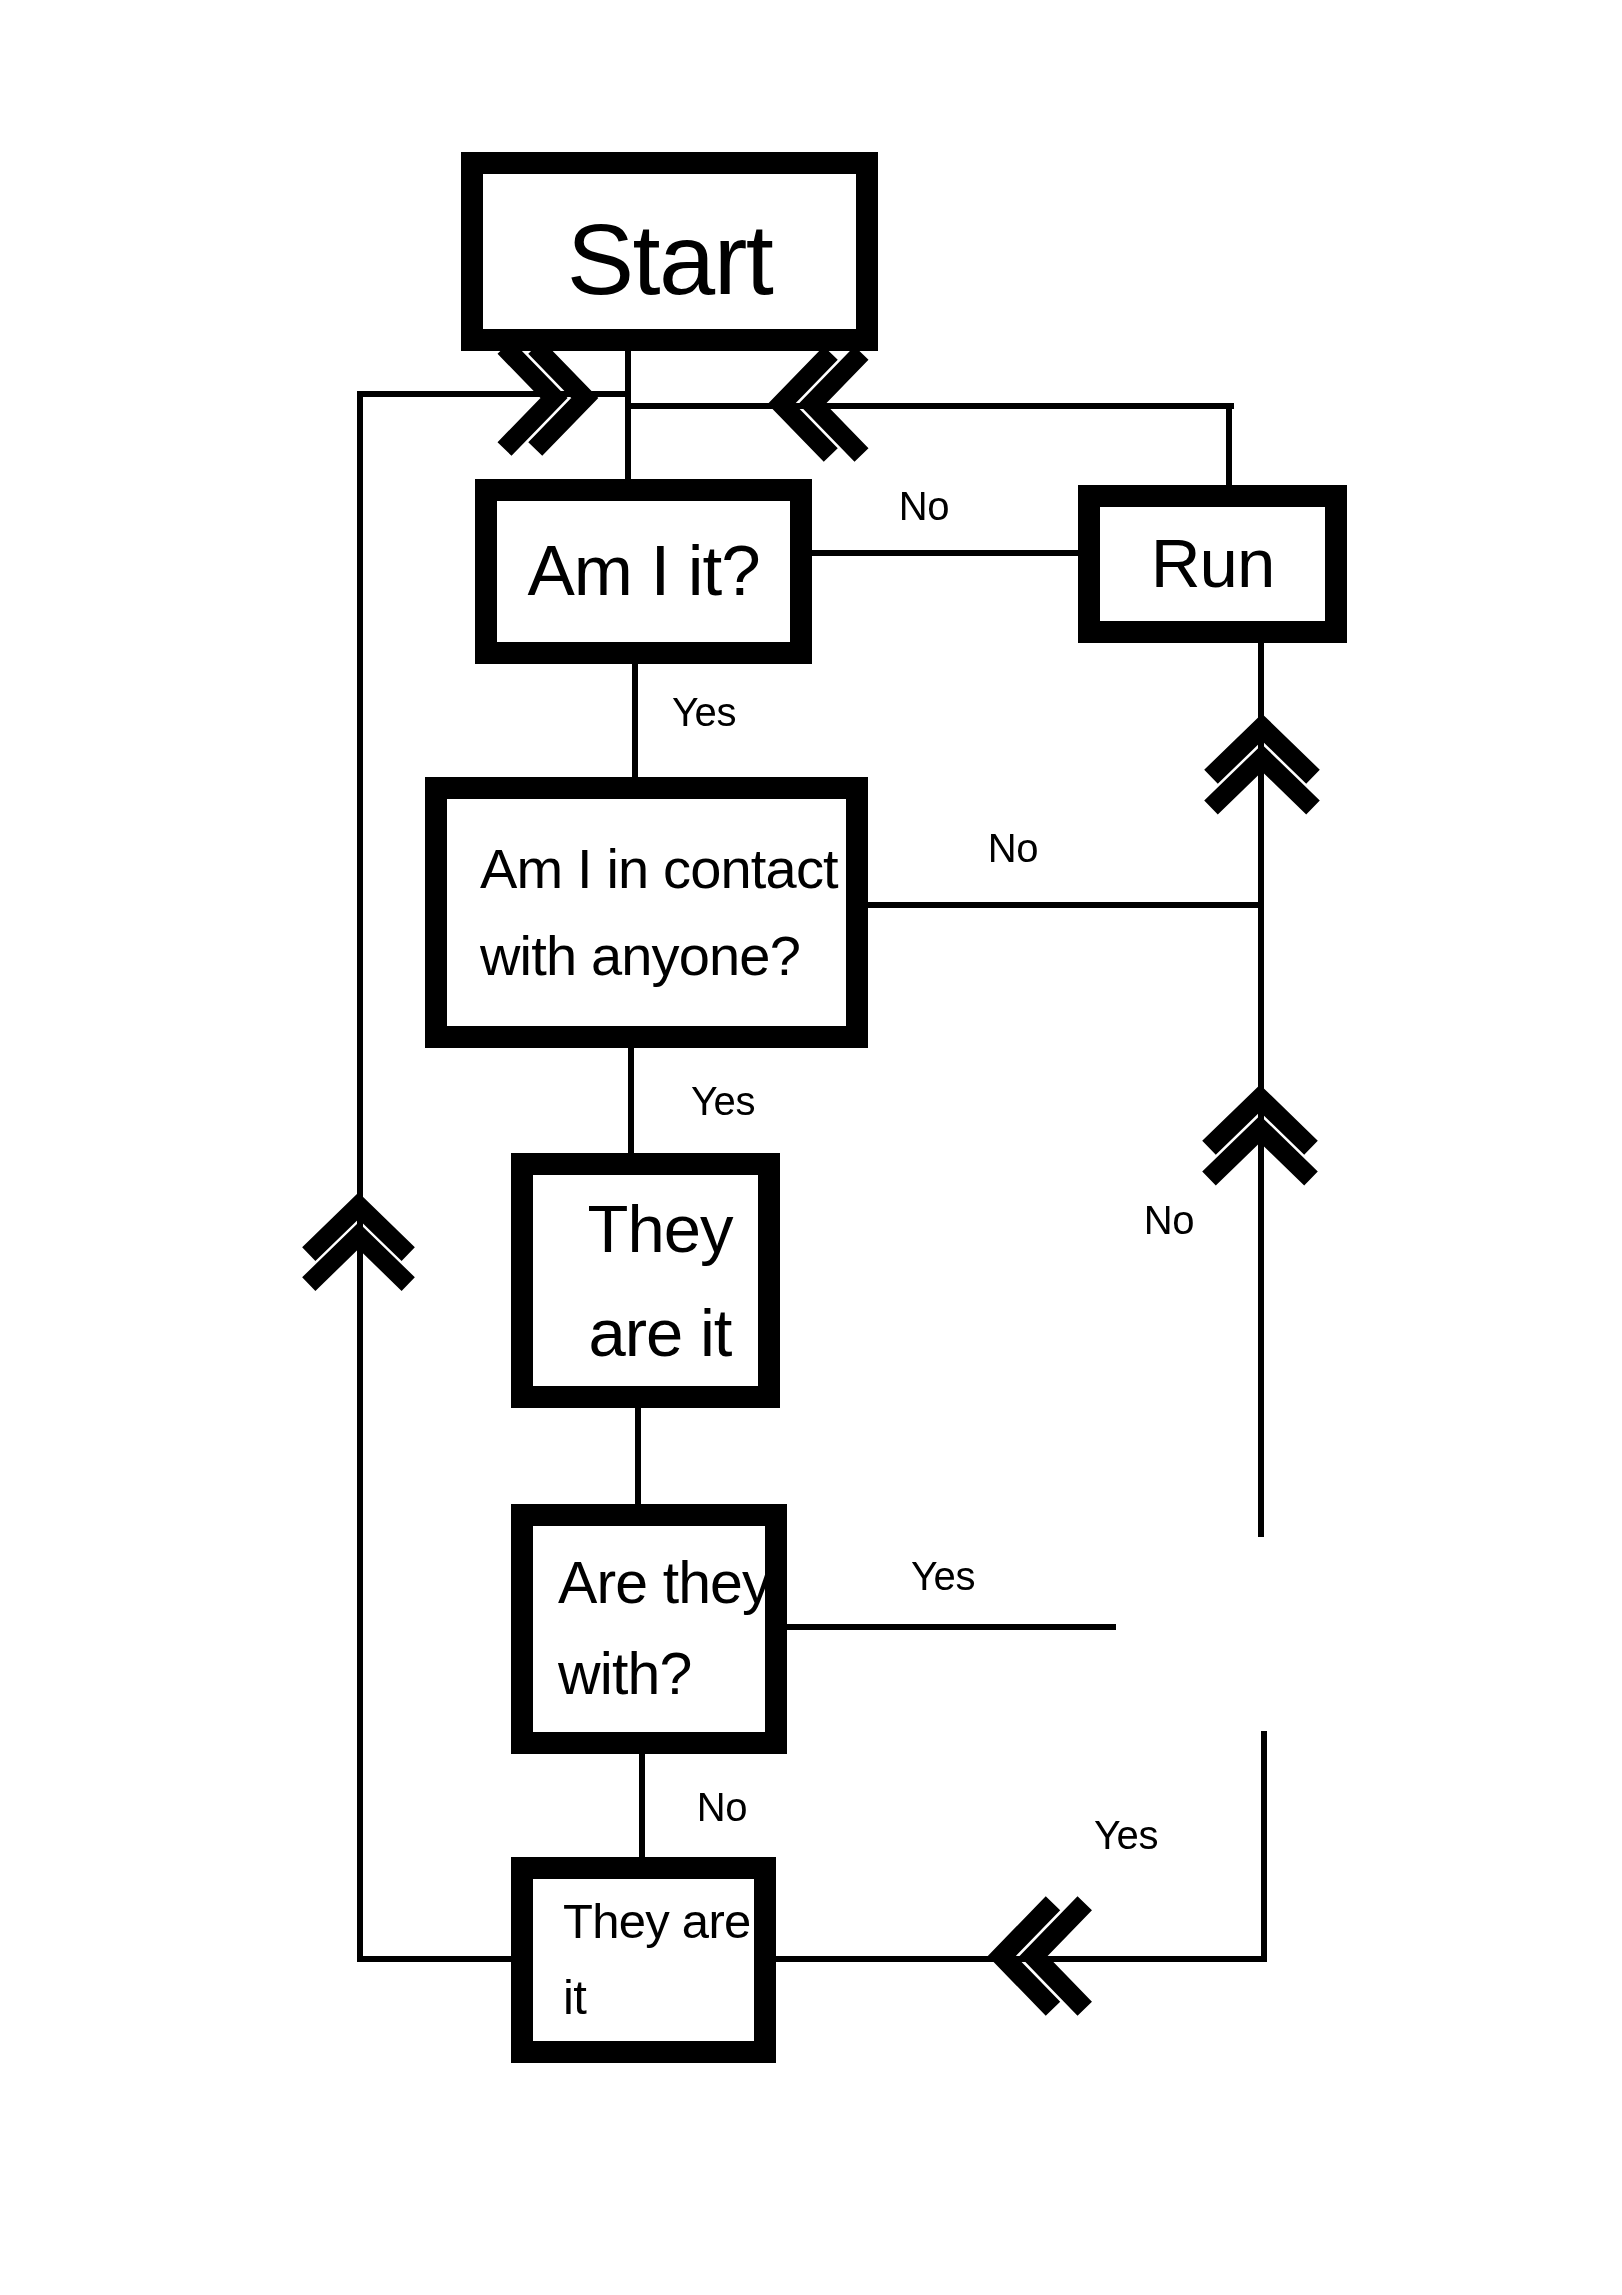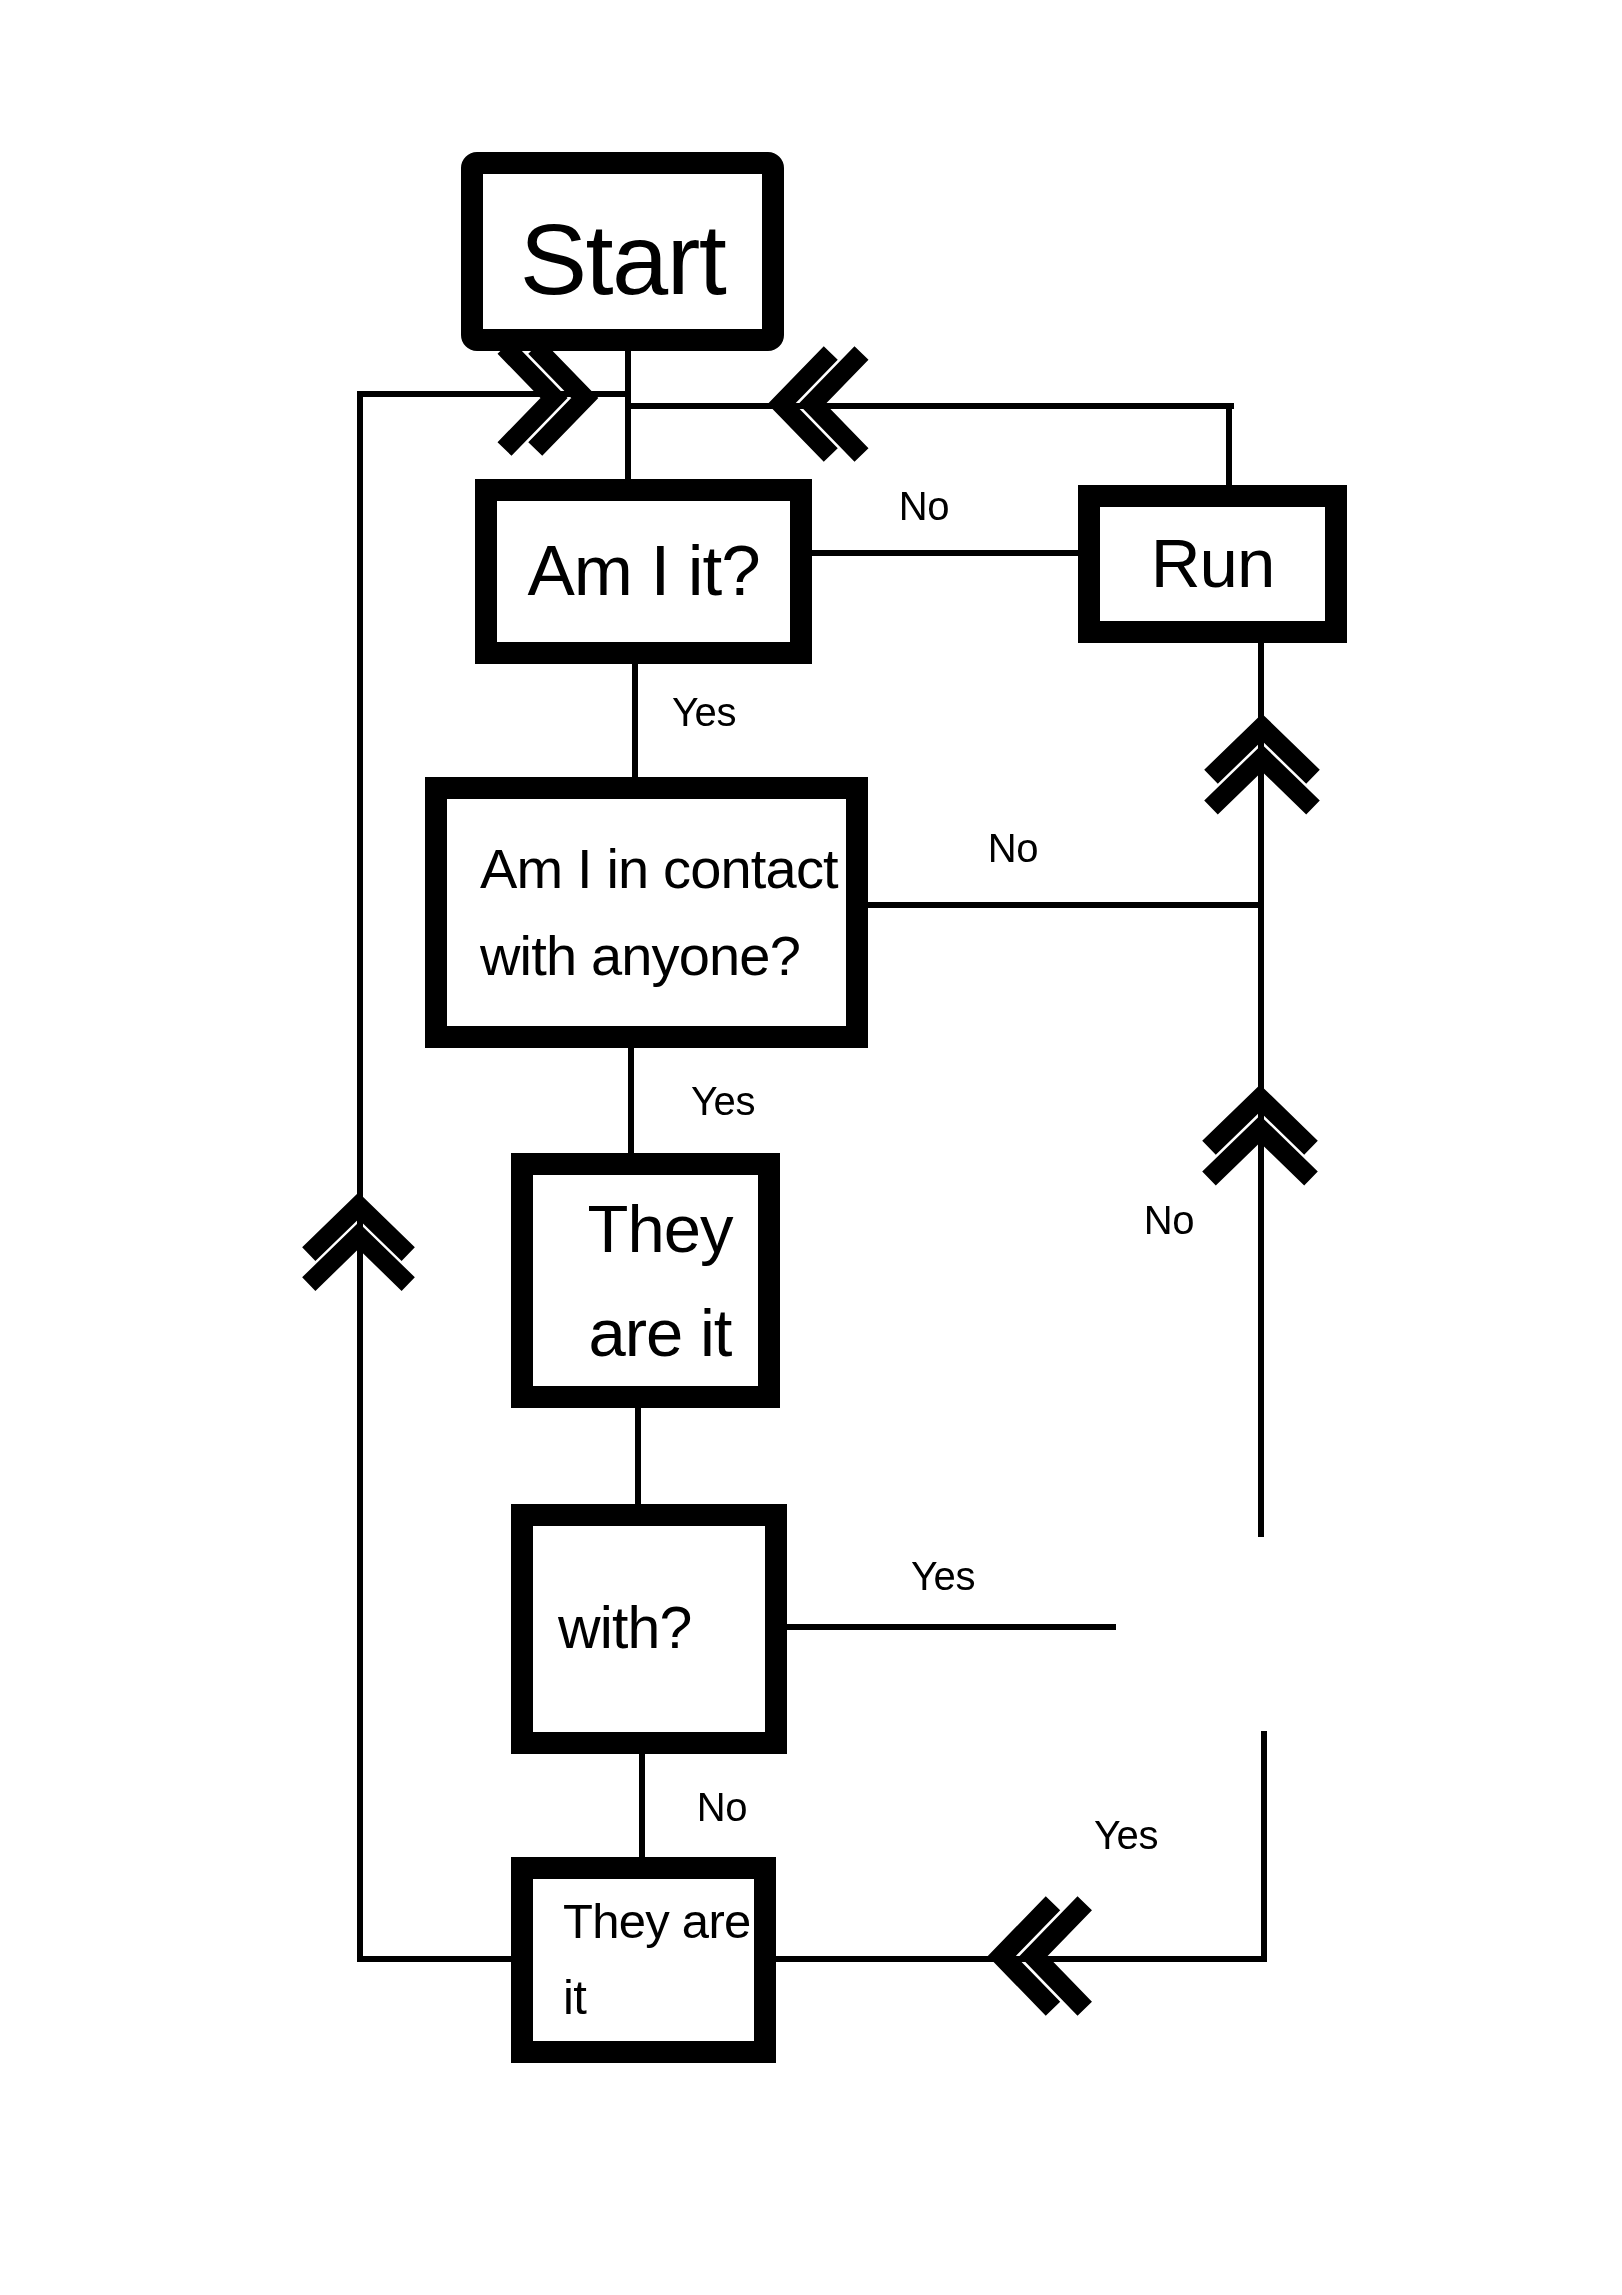--- a/index.html
+++ b/index.html
@@ -112,21 +112,21 @@
         <polyline points="71,12 137,80 71,148"></polyline>
       </svg>
   </div>
   <div class="chev r180" style="left:984px; top:1894px; width:124px; height:124px;">
     <svg viewBox="0 0 160 160">
         <polyline points="30,12 96,80 30,148"></polyline>
         <polyline points="71,12 137,80 71,148"></polyline>
       </svg>
   </div>
 
-  <div class="node center" style="left:461px; top:152px; width:323px; height:199px; font-size:101px; padding-top:16px;border-radius:16px;">
+  <div class="node center" style="left:461px; top:152px; width:417px; height:199px; font-size:101px; padding-top:16px;">
     <span>Start</span>
   </div>
 
   <div class="node center" style="left:475px; top:479px; width:337px; height:185px; font-size:71px;">
     <span>Am I it?</span>
   </div>
 
   <div class="node center" style="left:1078px; top:485px; width:269px; height:158px; font-size:69px;">
     <span>Run</span>
   </div>
@@ -135,20 +135,21 @@
     <span>Am I in contact</span>
     <span>with anyone?</span>
   </div>
 
   <div class="node center" style="left:511px; top:1153px; width:269px; height:255px; font-size:67px;padding-left:29px;">
     <span>They</span>
     <span>are it</span>
   </div>
 
   <div class="node leftal" style="left:511px; top:1504px; width:276px; height:250px; font-size:59px; padding-left:25px;">
+    <span>Are they</span>
     <span>with?</span>
   </div>
 
 
   <div class="node leftal" style="left:511px; top:1857px; width:265px; height:206px; font-size:49px; padding-left:30px;">
     <span>They are</span>
     <span>it</span>
   </div>
 
   <div class="lbl" style="left:924px; top:506px;">No</div>

